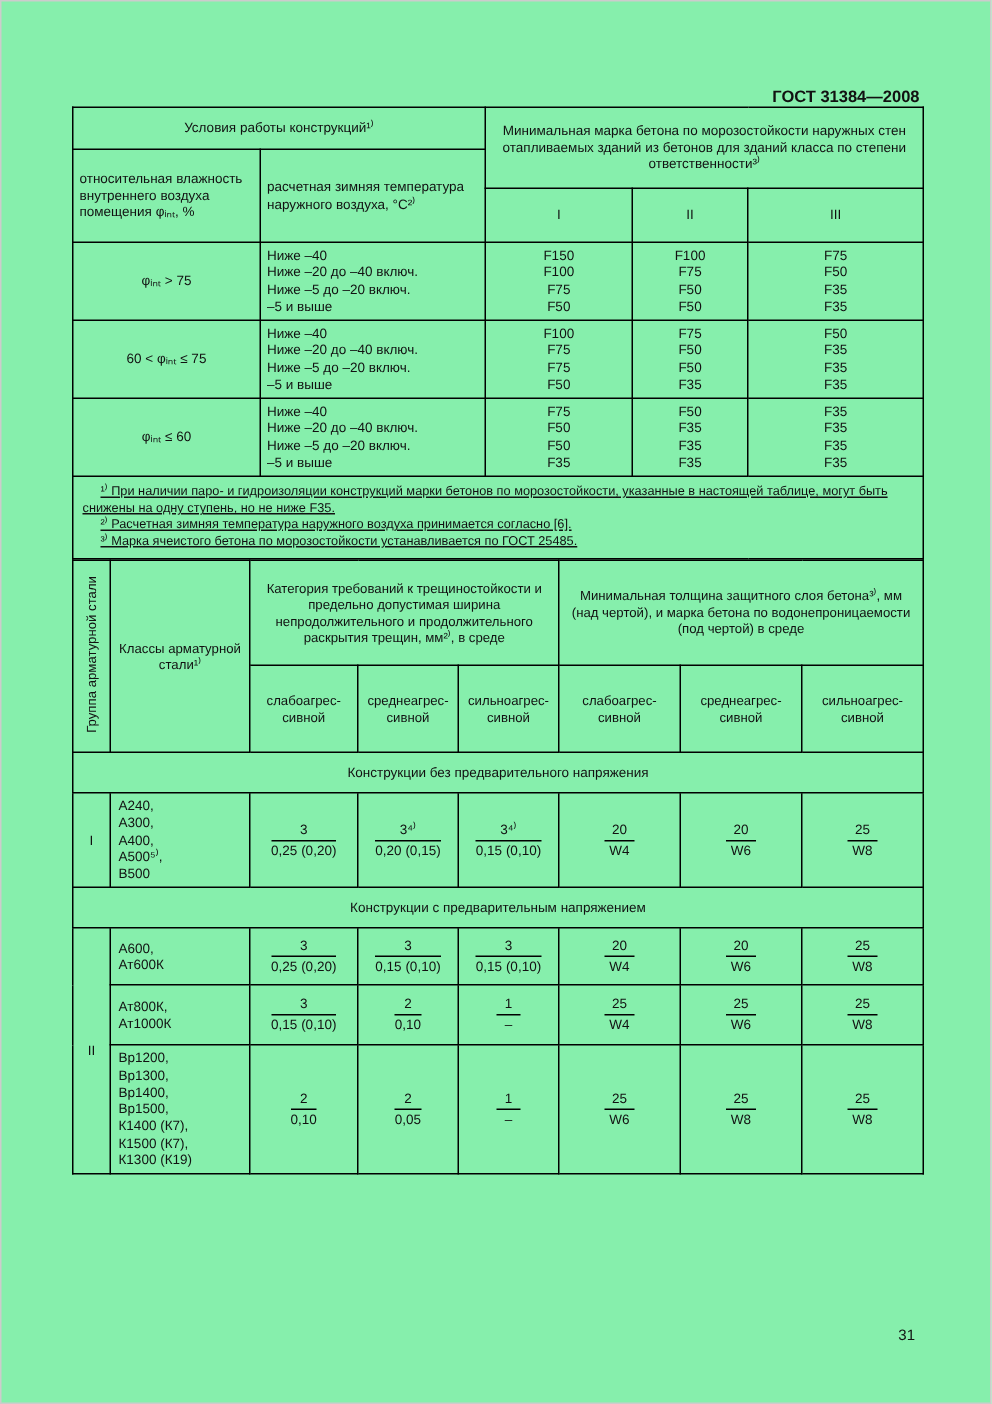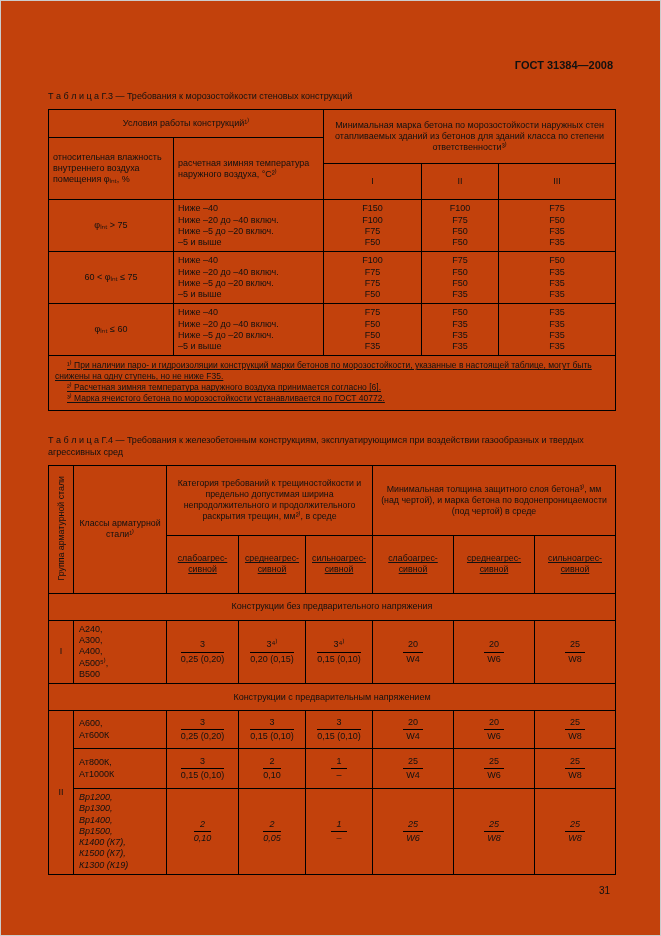--- a/index.html
+++ b/index.html
@@ -2,21 +2,21 @@
 <html><head>
 <meta charset="utf-8">
 <style>
   * { box-sizing: border-box; margin: 0; padding: 0; }
   html, body { background: #e9e9e9; }
   body { font-family: "Liberation Sans", sans-serif; color: #111; }
   .page {
     position: relative;
     width: 661px; height: 936px;
     margin: 0 auto;
-    background: #c2410c;
+    background: #86efac;
     border: 1px solid #cccccc;
     overflow: hidden;
   }
   .doc-header {
     padding-top: 58px;
     margin-right: 47px;
     text-align: right;
     font-size: 11px;
     font-weight: bold;
   }
@@ -49,28 +49,28 @@
   .t3 .body-row td { height: 52px; margin-top: 24px; }
   .t3 .fn-cell {
     vertical-align: top;
     padding: 4px 6px 6px 6px;
     font-size: 8.5px;
     line-height: 1.3;
   }
   .t3 .fn-cell p { text-indent: 12px; text-decoration: underline; }
   
   .t4 .h1 { height: 70px; }
-  .t4 .h2 { height: 58px; text-decoration: underline; }
+  .t4 .h2 { height: 58px; }
   .t4 .hdr { font-size: 8.8px; line-height: 1.25; padding: 2px 5px; }
   .t4 .section-row td { height: 27px; text-align: center; padding: 2px 4px; }
   .t4 .classes-cell { padding: 3px 5px; line-height: 1.25; margin-left: 24px; }
   .t4 .d1 td { height: 62px; }
   .t4 .d2 td { height: 38px; }
   .t4 .d3 td { height: 40px; }
-  .t4 .d4 td { height: 84px; font-style: italic; }
+  .t4 .d4 td { height: 84px; }
   .vtext {
     display: inline-block;
     writing-mode: vertical-rl;
     transform: rotate(180deg);
     white-space: nowrap;
     font-size: 8.8px;
   }
   .frac { display: inline-flex; flex-direction: column; vertical-align: middle; }
   .frac span { display: block; text-align: center; }
   .frac .ftop { border-bottom: 1px solid #000; padding: 0 5px 1px 5px; }
@@ -82,21 +82,20 @@
     font-size: 10px;
   }
 </style>
 </head>
 <body>
 
 <div class="page">
 
   <div class="doc-header">ГОСТ 31384—2008</div>
 
-  <div class="caption c3">Т а б л и ц а   Г.3 — Требования к морозостойкости стеновых конструкций</div>
 
   <table class="gtable t3">
     <colgroup>
       <col style="width:125px">
         <col style="width:150px">
         <col style="width:98px">
         <col style="width:77px">
         <col style="width:117px">
     </colgroup>
     <tbody>
@@ -169,27 +168,26 @@
         <td class="center pre">F35
 F35
 F35
 F35</td>
       </tr>
 
       <tr>
         <td colspan="5" class="fn-cell">
           <p>¹⁾ При наличии паро- и гидроизоляции конструкций марки бетонов по морозостойкости, указанные в настоящей таблице, могут быть снижены на одну ступень, но не ниже F35.</p>
           <p>²⁾ Расчетная зимняя температура наружного воздуха принимается согласно [6].</p>
-          <p>³⁾ Марка ячеистого бетона по морозостойкости устанавливается по ГОСТ 40772.</p>
+          <p>³⁾ Марка ячеистого бетона по морозостойкости устанавливается по ГОСТ 25485.</p>
         </td>
       </tr>
     </tbody>
   </table>
 
-  <div class="caption c4">Т а б л и ц а   Г.4 — Требования к железобетонным конструкциям, эксплуатирующимся при воздействии газообразных и твердых агрессивных сред</div>
 
   <table class="gtable t4">
     <colgroup>
       <col style="width:25px">
         <col style="width:93px">
         <col style="width:72px">
         <col style="width:67px">
         <col style="width:67px">
         <col style="width:81px">
         <col style="width:81px">

